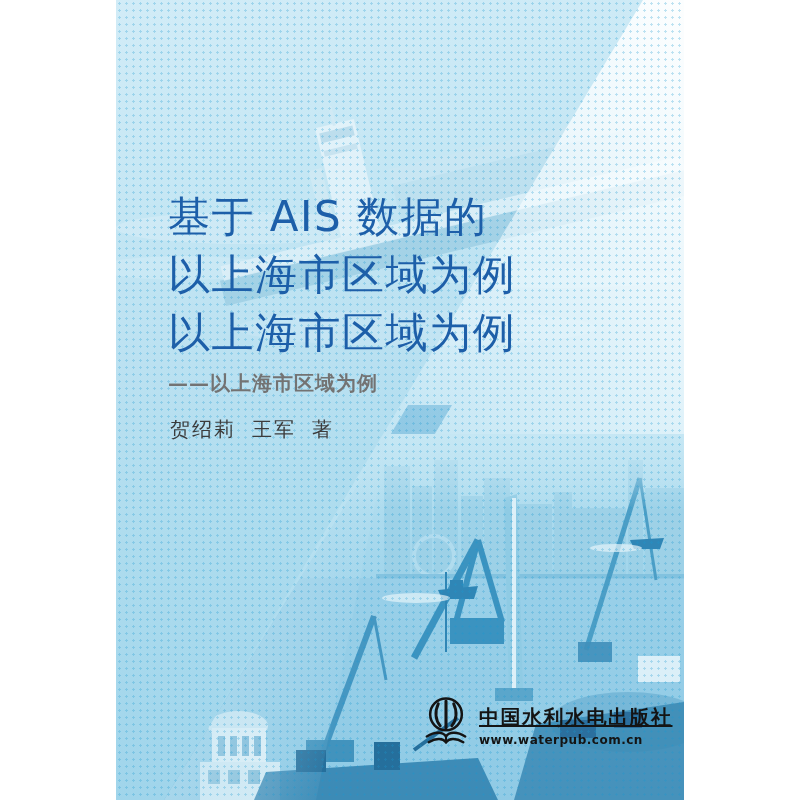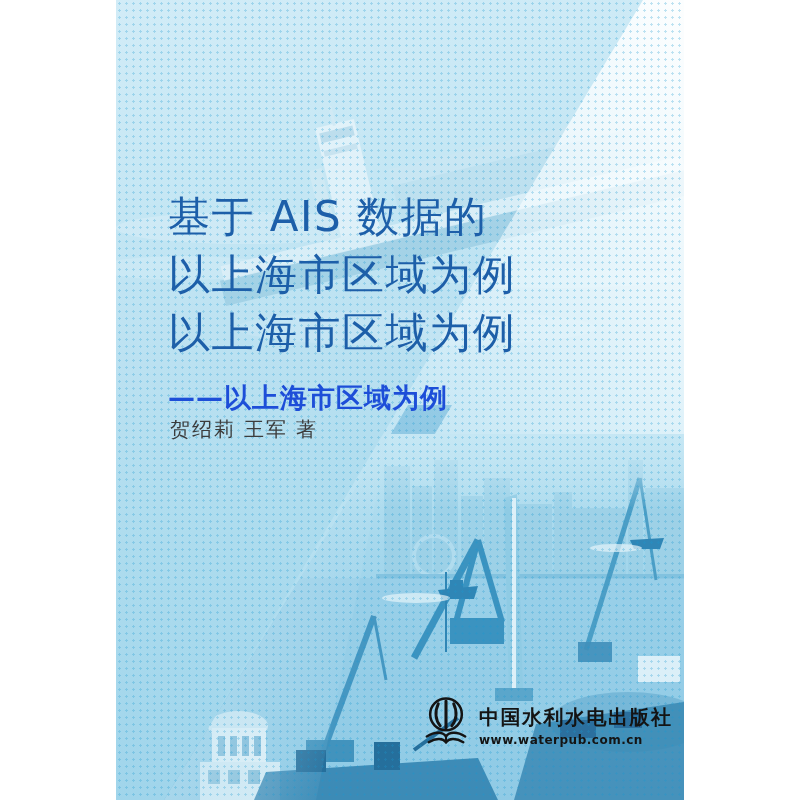--- a/index.html
+++ b/index.html
@@ -56,42 +56,43 @@
 
   
   .title-block {
     position: absolute; left: 52px; top: 188px;
     color: #1d5fa9;
     font-size: 42px; line-height: 58px;
     font-weight: 500; letter-spacing: 1.5px;
     white-space: nowrap;
   }
   .subtitle {
-    position: absolute; left: 52px; top: 380px;
-    color: #1d4ed8;
+    position: absolute; left: 52px; top: 370px;
+    color: #737373;
     font-family: "DejaVu Serif", serif;
-    font-weight: bold; font-size: 27px; letter-spacing: 1px;
+    font-weight: bold; font-size: 20px; letter-spacing: 1px;
     white-space: nowrap;
   }
   .authors {
     position: absolute; left: 54px; top: 416px;
     color: #3c3c3c; font-size: 20px; letter-spacing: 2px;
-    display: flex; gap: 8px; white-space: nowrap;
+    display: flex; gap: 16px; white-space: nowrap;
   }
 
   .publisher {
     position: absolute; left: 306px; top: 694px;
     display: flex; align-items: center; gap: 9px;
     color: #141414;
   }
   .pub-text { display: flex; flex-direction: column; }
   .pub-name {
     font-family: "DejaVu Serif", serif;
     font-weight: bold; font-size: 20px; letter-spacing: 1.5px;
     white-space: nowrap;
+    text-decoration: underline;
   }
   .pub-url {
     font-weight: bold; font-size: 12px; letter-spacing: .5px;
     margin-top: 2px; white-space: nowrap;
   }
 </style>
 </head>
 <body>
 
 <div class="stage">

